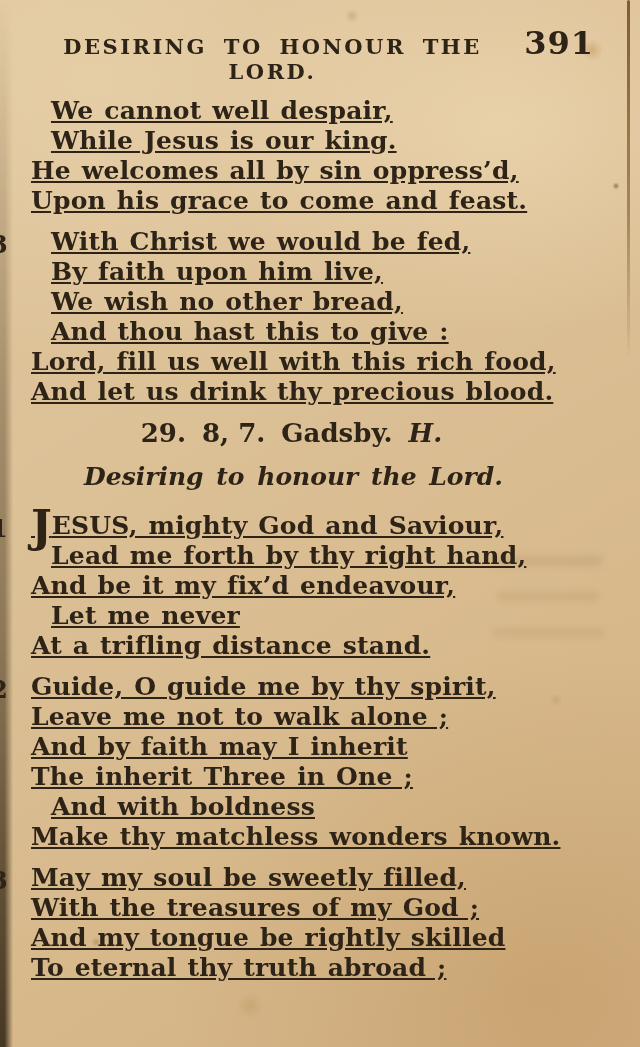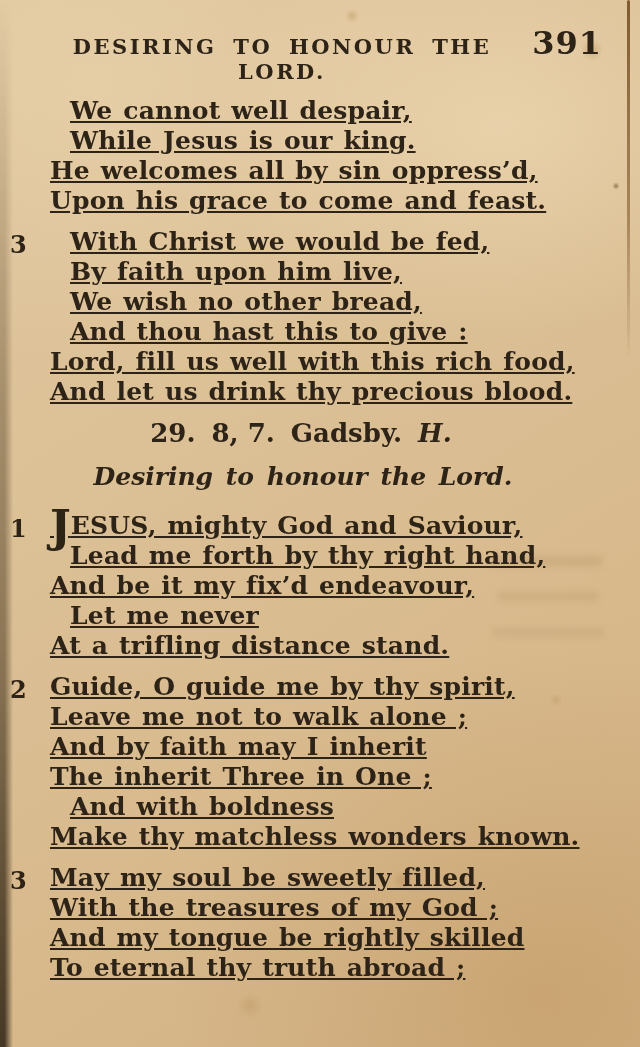--- a/index.html
+++ b/index.html
@@ -10,21 +10,21 @@
   }
   .page{
     position:relative;width:640px;height:1047px;
     color:#2e2317;
     background:
       radial-gradient(ellipse 420px 300px at 78% 12%, rgba(246,228,192,0.45), rgba(246,228,192,0) 70%),
       radial-gradient(ellipse 500px 400px at 15% 8%, rgba(240,222,185,0.35), rgba(240,222,185,0) 70%),
       radial-gradient(ellipse 520px 480px at 85% 95%, rgba(178,128,66,0.28), rgba(178,128,66,0) 72%),
       linear-gradient(148deg,#e0c69e 0%,#dcc096 38%,#d7b98c 68%,#d2b184 100%);
     box-sizing:border-box;
-    padding:26px 30px 0 42px;
+    padding:26px 30px 0 23px;
   }
   
   .edge-left{
     position:absolute;left:0;top:0;width:13px;height:1047px;
     background:linear-gradient(to bottom,
       rgba(70,55,32,0) 0%,
       rgba(70,55,32,0.10) 10%,
       rgba(82,66,40,0.40) 38%,
       rgba(74,58,34,0.55) 62%,
       rgba(62,48,28,0.78) 85%,
@@ -63,21 +63,21 @@
     filter:blur(3px);
   }
 
   .header{position:relative;height:36px;margin-bottom:34px;}
   .running-title{
     text-align:center;padding-right:88px;
     font-size:21px;font-weight:700;letter-spacing:2.5px;word-spacing:7px;
     padding-top:8px;
   }
   .page-number{
-    position:absolute;right:8px;top:-2px;
+    position:absolute;right:16px;top:-2px;
     font-size:32px;font-weight:700;letter-spacing:1px;
   }
 
   .verse{position:relative;margin-bottom:11px;text-decoration:underline;}
   .vnum{
     position:absolute;left:-32px;top:3px;
     font-size:24px;font-weight:700;
   }
   .line{
     font-size:25px;line-height:30px;font-weight:700;

